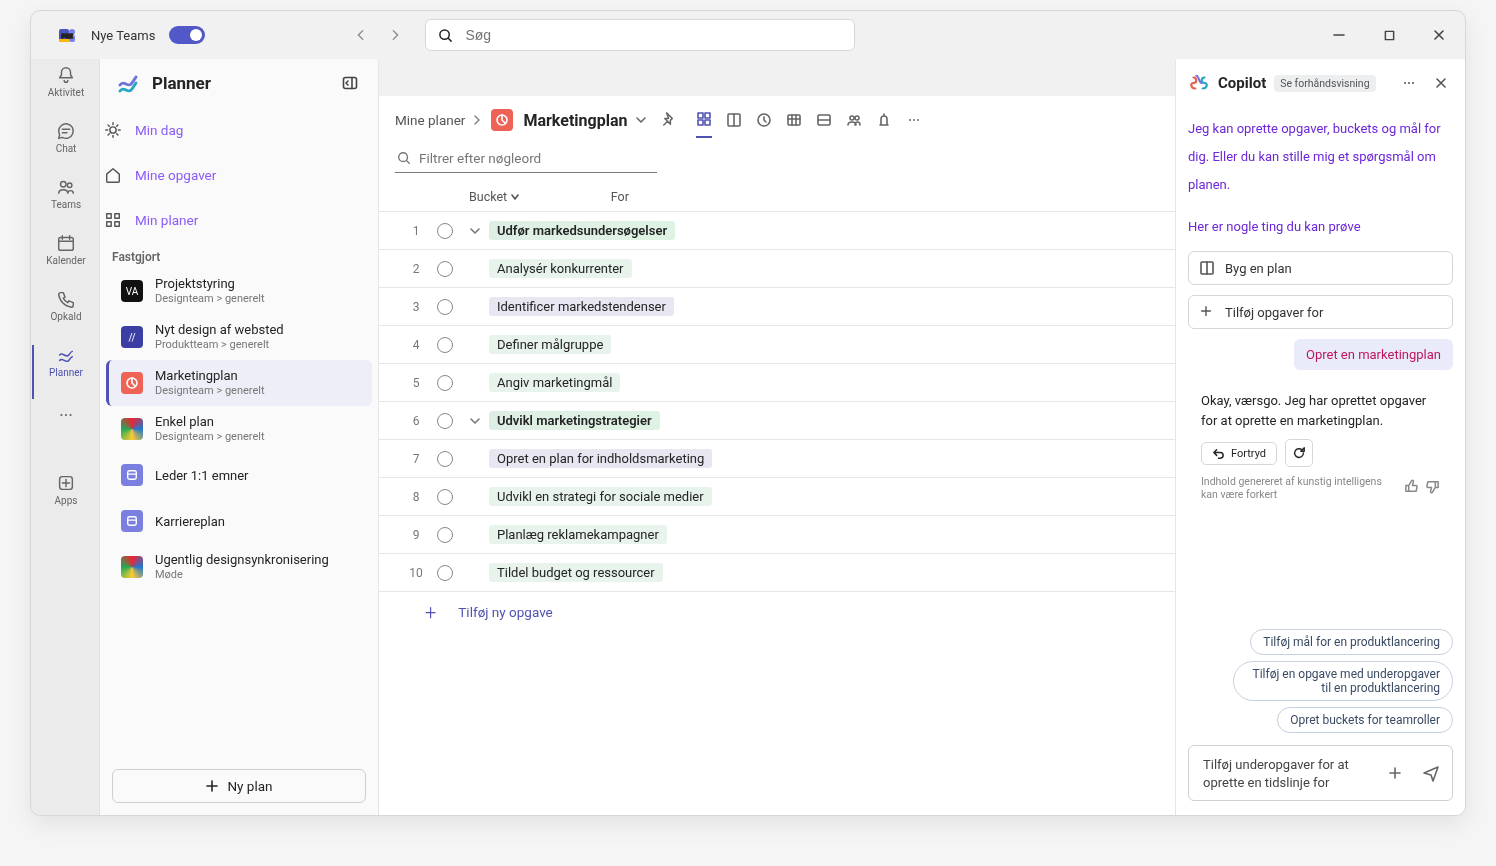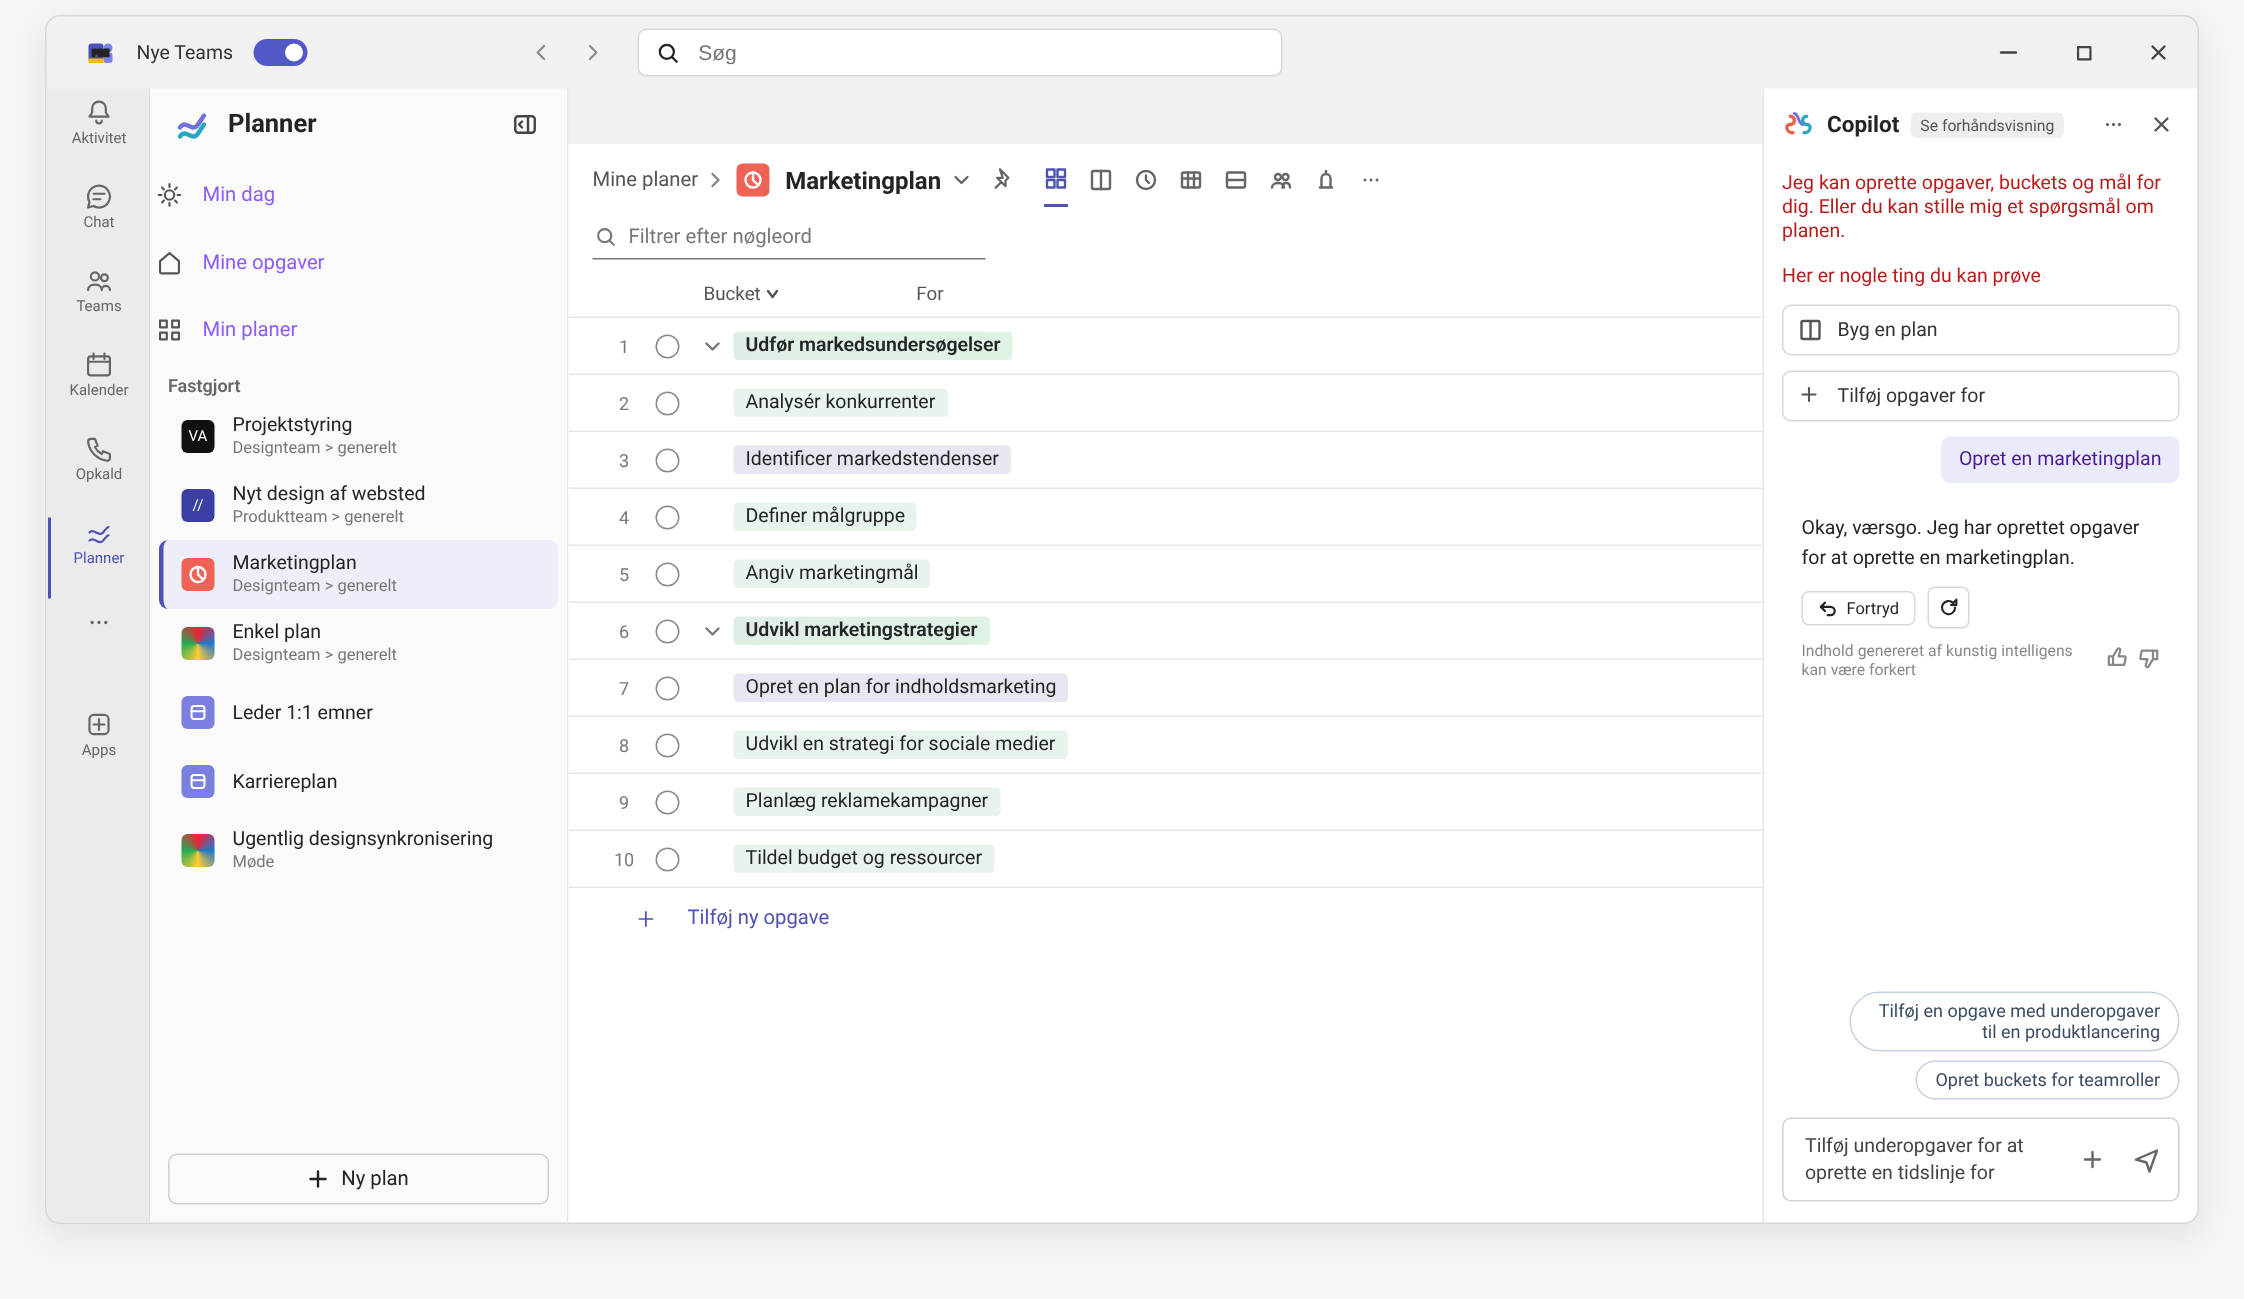--- a/index.html
+++ b/index.html
@@ -100,24 +100,24 @@
 
   
   .copilot{ width:290px; border-left:1px solid var(--border); background:#fff; display:flex; flex-direction:column;}
   .cp-header{ height:48px; display:flex; align-items:center; gap:8px; padding:0 12px;}
   .cp-logo{ width:22px;height:22px;}
   .cp-title{ font-size:15px; font-weight:700;}
   .cp-badge{ background:#eceef0; border-radius:4px; font-size:10.5px; padding:2px 6px; color:#555;}
   .cp-header .spacer{flex:1;}
   .cp-header .hbtn{width:24px;height:24px;color:#555;display:flex;align-items:center;justify-content:center;}
   .cp-body{ flex:1; overflow:auto; padding:8px 12px 0; display:flex;flex-direction:column; gap:10px; font-size:13px;}
-  .cp-bubble-ai{ color:#b91c1c; line-height:16px;}
+  .cp-bubble-ai{ color:#6d28d9; line-height:28px;}
   .cp-suggestion{ border:1px solid #d7d7d7; border-radius:6px; padding:8px 10px; display:flex; gap:10px; align-items:center; color:#333;}
   .cp-suggestion .ic{width:16px;height:16px;color:#555;}
-  .cp-user-bubble{ align-self:flex-end; background:#e9ebfb; border-radius:6px; padding:8px 12px; color:#4c1d95;}
+  .cp-user-bubble{ align-self:flex-end; background:#e9ebfb; border-radius:6px; padding:8px 12px; color:#be185d;}
   .cp-ai-reply{ border:1.5px solid transparent; border-radius:8px; padding:10px 12px; background:#fff; position:relative; background-clip:padding-box;}
   .cp-ai-reply::before{content:"";position:absolute;inset:-1.5px;border-radius:8px;background:linear-gradient(90deg,#6f74dd,#2aa6c5);z-index:-1;}
   .cp-ai-text{ line-height:20px;}
   .cp-ai-controls{ display:flex; align-items:center; gap:8px; margin-top:8px;}
   .undo{ border:1px solid #d7d7d7; border-radius:5px; padding:4px 10px; display:flex; gap:6px; align-items:center; font-size:11px;}
   .refresh{ border:1px solid #d7d7d7; border-radius:5px; width:28px;height:28px;display:flex;align-items:center;justify-content:center;}
   .disclaimer{ font-size:10.5px; color:#888; line-height:13px; flex:1; }
   .cp-ai-footer{ display:flex; align-items:center; gap:6px; margin-top:8px;}
   .thumb{color:#888;}
   .cp-chips{ margin-top:auto; display:flex; flex-direction:column; align-items:flex-end; gap:6px; padding-bottom:2px;}
@@ -628,20 +628,21 @@
             <span class="thumb"><svg width="15" height="15" viewBox="0 0 16 16">
                   <path d="M5 7v6H2V7zM5 7l3-5a1 1 0 0 1 2 1l-1 4h4a1 1 0 0 1 1 1l-1 5H5"></path>
                 </svg></span>
             <span class="thumb"><svg width="15" height="15" viewBox="0 0 16 16">
                   <path d="M11 9V3h3v6zM11 9l-3 5a1 1 0 0 1-2-1l1-4H3a1 1 0 0 1-1-1l1-5h8"></path>
                 </svg></span>
           </div>
         </div>
 
         <div class="cp-chips">
+          <div class="chip">Tilføj mål for en produktlancering</div>
           <div class="chip">Tilføj en opgave med underopgaver til en produktlancering</div>
           <div class="chip">Opret buckets for teamroller</div>
         </div>
       </div>
 
       <div class="cp-compose">
         <textarea style="">Tilføj underopgaver for at oprette en tidslinje for marketing</textarea>
         <span class="btn">
             <svg width="16" height="16" viewBox="0 0 16 16">
               <path d="M8 3v10M3 8h10"></path>

